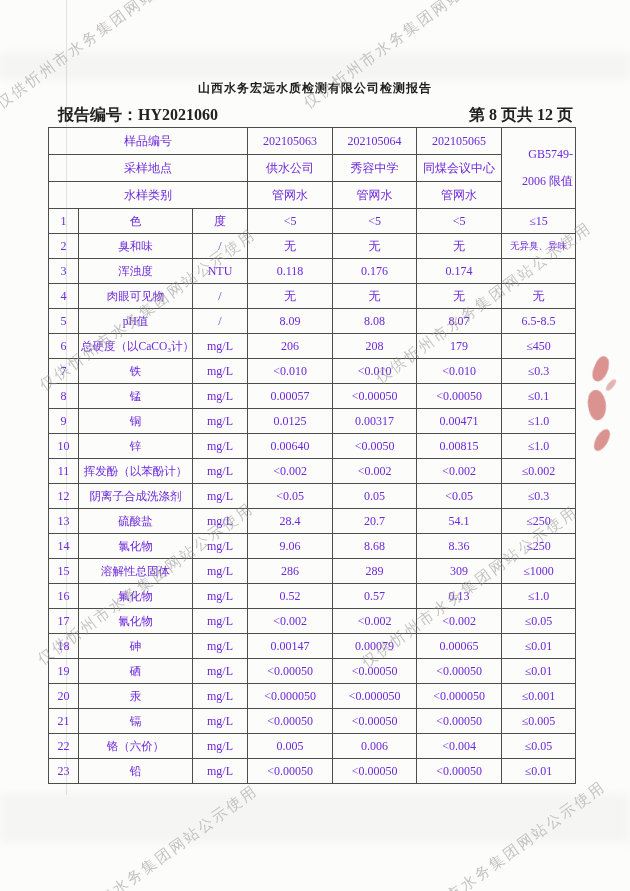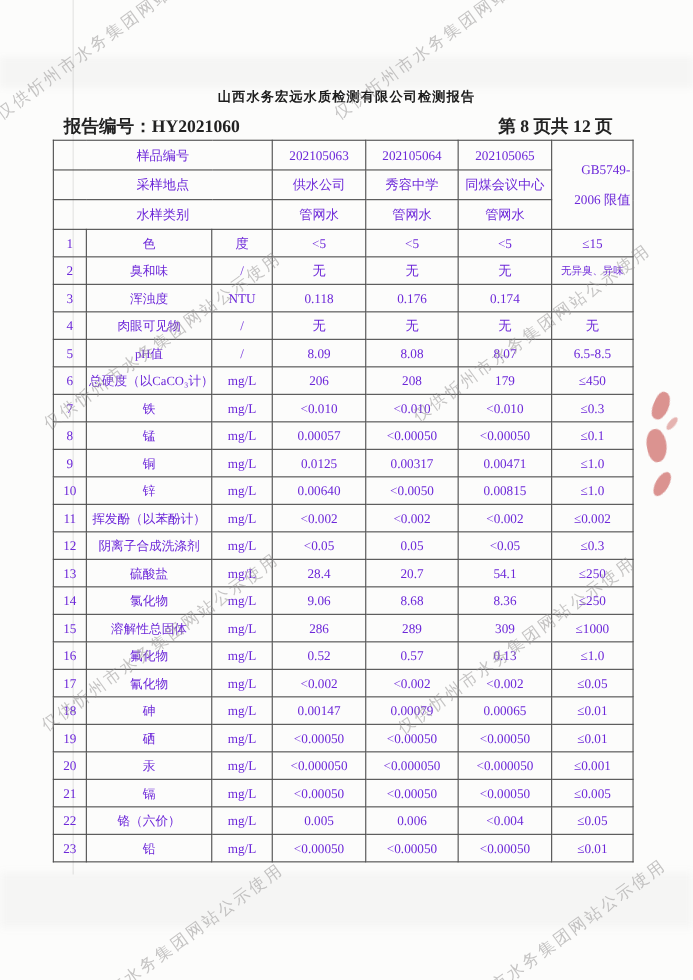--- a/index.html
+++ b/index.html
@@ -12,21 +12,21 @@
   
   .scan-band-top{position:absolute;left:0;top:52px;width:100%;height:28px;background:rgba(120,120,115,0.05);filter:blur(3px);}
   .scan-band-bottom{position:absolute;left:0;top:793px;width:100%;height:50px;background:rgba(120,120,115,0.05);filter:blur(4px);}
   .fold-line{position:absolute;left:66px;top:0;width:1px;height:795px;background:rgba(70,70,70,0.14);}
   .page-title{
     position:absolute;left:0;top:80px;width:100%;margin:0;
     text-align:center;font-size:12px;font-weight:bold;letter-spacing:1px;color:#1c1c1c;
   }
   .meta-row{position:absolute;left:48px;top:105px;width:527px;height:20px;font-size:16px;font-weight:bold;}
   .report-no{position:absolute;left:10px;top:0;}
-  .page-info{position:absolute;right:18px;top:0;}
+  .page-info{position:absolute;right:2px;top:0;}
   table.report{
     position:absolute;left:48px;top:127px;width:527px;
     border-collapse:collapse;table-layout:fixed;
     font-size:12px;color:#6d28d9;
   }
   table.report td{
     border:1px solid #4d4d4d;text-align:center;vertical-align:middle;
     padding:0 2px;overflow:hidden;white-space:nowrap;
   }
   thead td{height:26px;}

